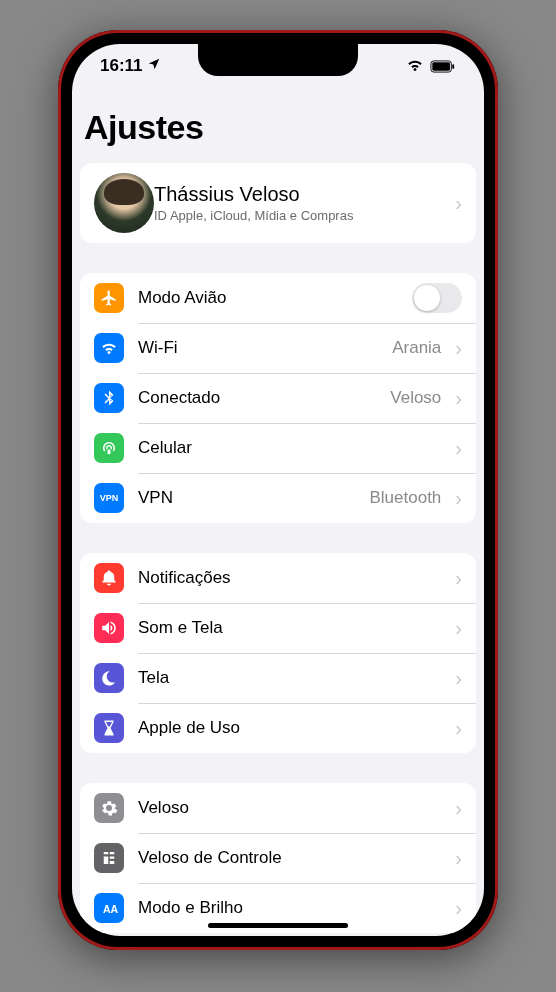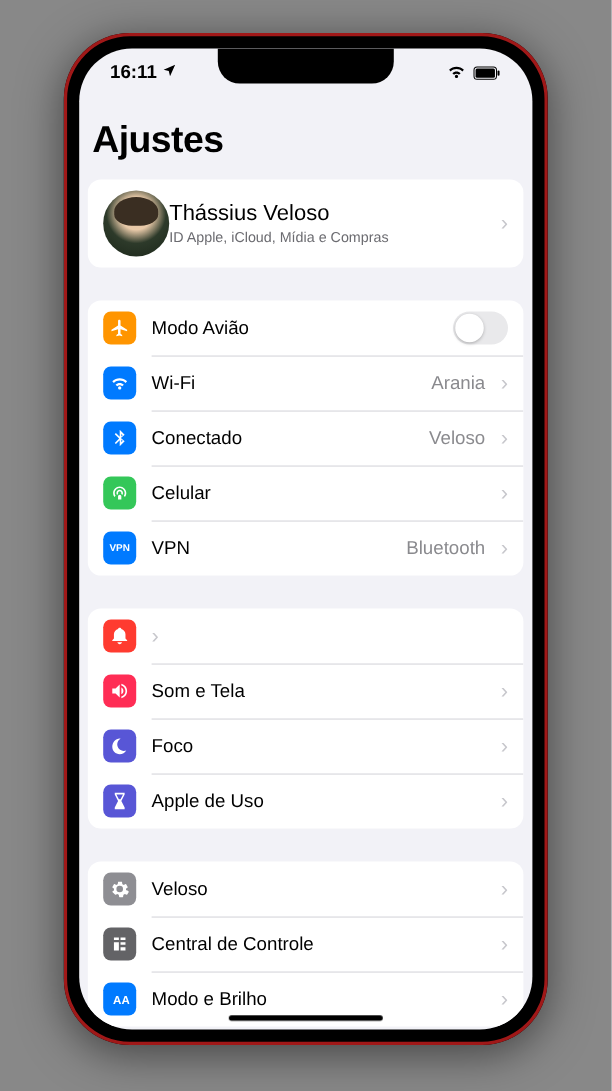--- a/index.html
+++ b/index.html
@@ -258,38 +258,39 @@
               <span class="chevron">›</span>
             </div>
           </div>
           <div class="group">
             <div class="row">
               <div class="icon bg-red">
                 <svg viewBox="0 0 24 24" fill="#fff">
                   <path d="M12 2c-1 0-1.8.6-2 1.6C7.2 4.5 5 7 5 10v5l-2 2v1h18v-1l-2-2v-5c0-3-2.2-5.5-5-6.4-.2-1-1-1.6-2-1.6zm0 20c1.4 0 2.5-1 2.8-2.3H9.2C9.5 21 10.6 22 12 22z"></path>
                 </svg>
               </div>
+              <div class="row-label">Notificações</div>
               <span class="chevron">›</span>
             </div>
             <div class="row">
               <div class="icon bg-pink">
                 <svg viewBox="0 0 24 24" fill="#fff">
                   <path d="M3 9v6h4l5 5V4L7 9H3zm13.5 3c0-1.8-1-3.3-2.5-4.1v8.1c1.5-.7 2.5-2.2 2.5-4zM14 3.2v2c2.9.9 5 3.5 5 6.8s-2.1 5.9-5 6.8v2c4-1 7-4.5 7-8.8s-3-7.8-7-8.8z"></path>
                 </svg>
               </div>
               <div class="row-label">Som e Tela</div>
               <span class="chevron">›</span>
             </div>
             <div class="row">
               <div class="icon bg-indigo">
                 <svg viewBox="0 0 24 24" fill="#fff">
                   <path d="M12 3c.3 0 .7 0 1 .1-2.4 1.3-4 3.9-4 6.9 0 4.4 3.6 8 8 8 1 0 2-.2 2.9-.5C18.4 20.3 15.4 22 12 22c-5 0-9-4-9-9s4-10 9-10z"></path>
                 </svg>
               </div>
-              <div class="row-label">Foco</div>
+              <div class="row-label">Tela</div>
               <span class="chevron">›</span>
             </div>
             <div class="row">
               <div class="icon bg-indigo">
                 <svg viewBox="0 0 24 24" fill="#fff">
                   <path d="M6 2h12v2l-4 8 4 8v2H6v-2l4-8-4-8V2zm2 2l3 6h2l3-6H8z"></path>
                 </svg>
               </div>
               <div class="row-label">Apple de Uso</div>
               <span class="chevron">›</span>
@@ -304,21 +305,21 @@
               </div>
               <div class="row-label">Veloso</div>
               <span class="chevron">›</span>
             </div>
             <div class="row">
               <div class="icon bg-darkgray">
                 <svg viewBox="0 0 24 24" fill="#fff">
                   <path d="M5 4h6v3H5zm8 0h6v3h-6zM5 10h6v10H5zm8 0h6v3h-6zm0 6h6v4h-6z"></path>
                 </svg>
               </div>
-              <div class="row-label">Central de Controle</div>
+              <div class="row-label">Veloso de Controle</div>
               <span class="chevron">›</span>
             </div>
             <div class="row">
               <div class="icon bg-blue">
                 <svg viewBox="0 0 24 24" fill="#fff">
                   <text x="4" y="18" font-size="14" font-weight="bold" fill="#fff">AA</text>
                 </svg>
               </div>
               <div class="row-label">Modo e Brilho</div>
               <span class="chevron">›</span>

